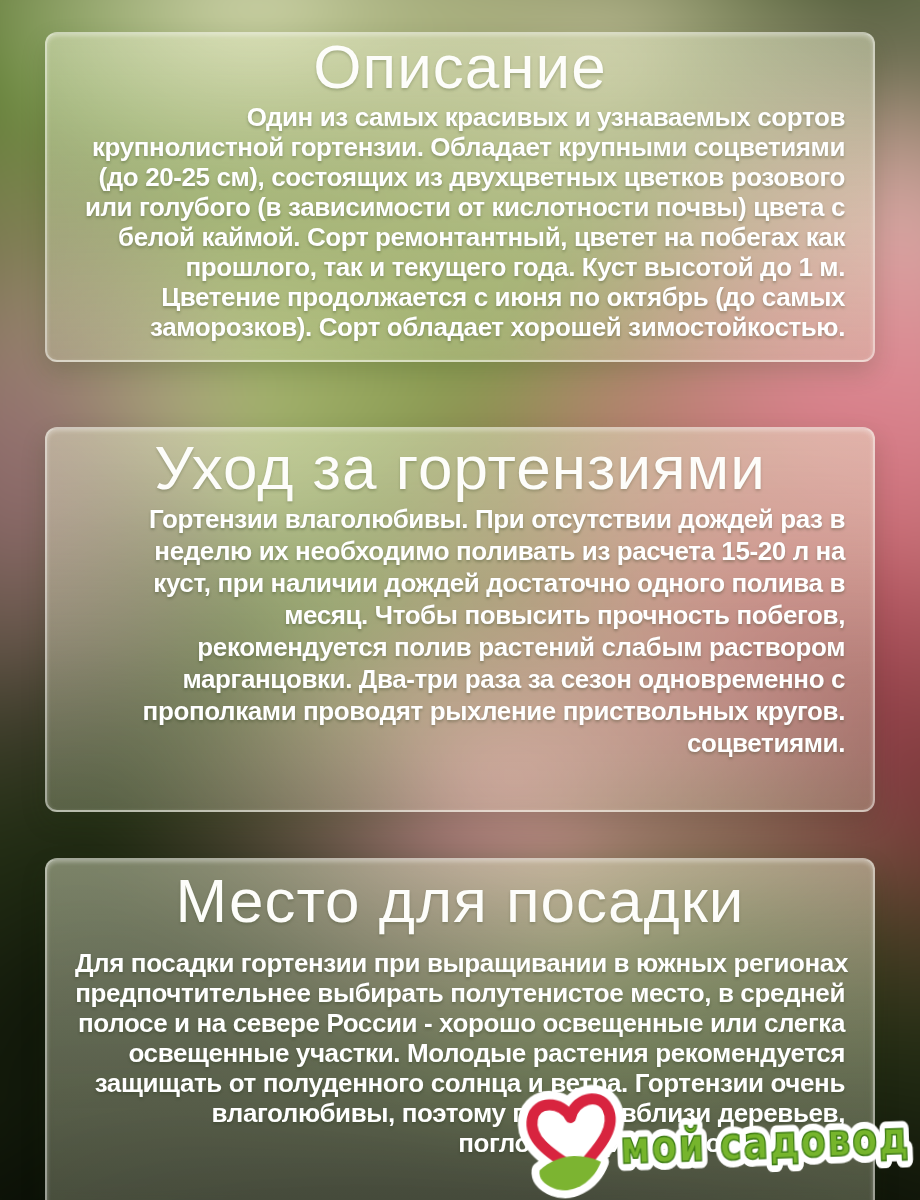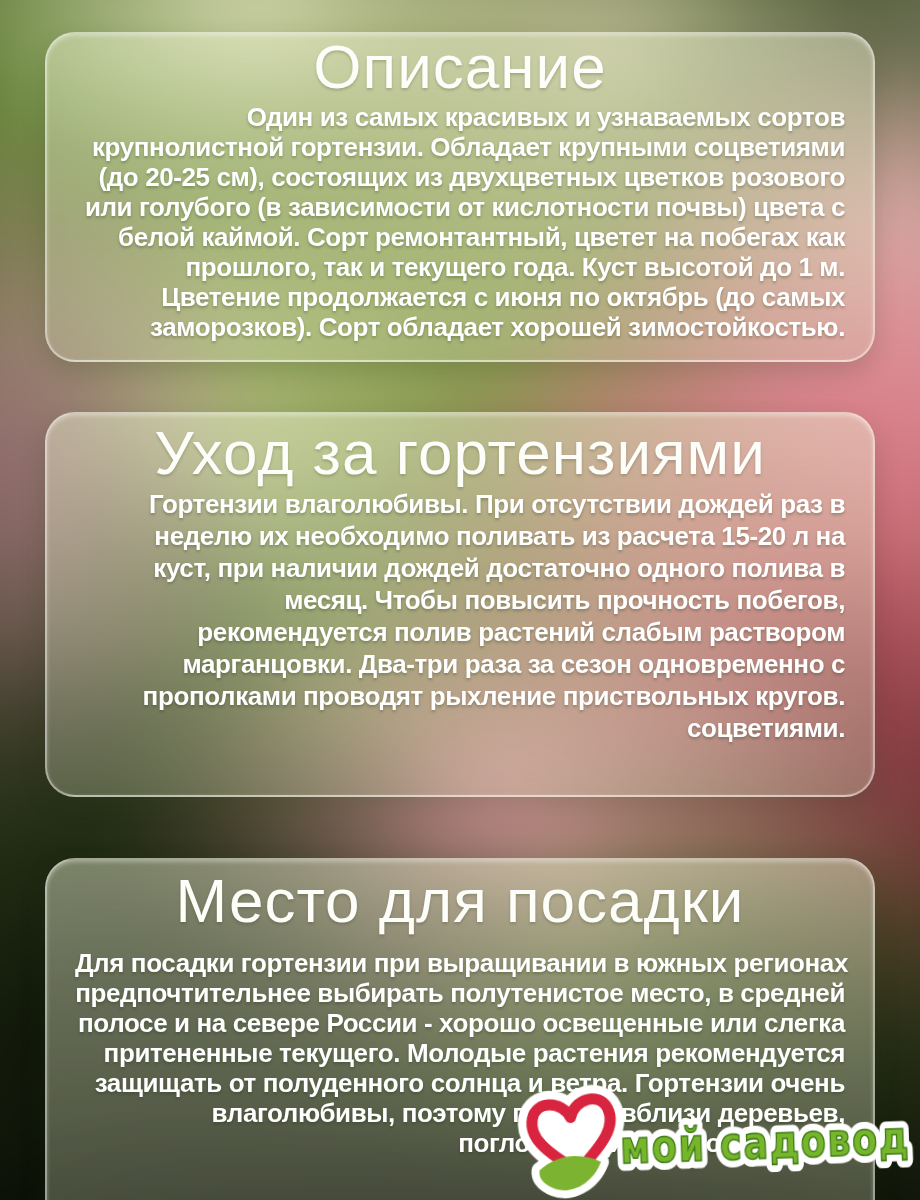--- a/index.html
+++ b/index.html
@@ -36,32 +36,32 @@
       radial-gradient(360px 300px at 900px 120px, rgba(55,72,34,0.90) 15%, rgba(55,72,34,0) 100%),
       radial-gradient(400px 300px at 310px 300px, rgba(110,130,60,0.60) 10%, rgba(110,130,60,0) 100%),
       radial-gradient(140px 100px at 965px 65px, rgba(200,198,188,0.60) 10%, rgba(200,198,188,0) 100%),
       linear-gradient(180deg, #66773c 0%, #5a6b34 60%, #2c3a1a 86%, #101808 100%);
   }
   
   .card{
     position:absolute;
     left:45px;width:830px;
     box-sizing:border-box;
-    border-radius:30px;
+    border-radius:12px;
     background:linear-gradient(180deg, rgba(238,243,210,0.45), rgba(222,230,192,0.28));
     border:2px solid rgba(255,255,255,0.45);
     box-shadow:inset 0 2px 4px rgba(255,255,255,0.35), 0 10px 24px rgba(35,55,18,0.18);
     -webkit-backdrop-filter:blur(6px);
     backdrop-filter:blur(6px);
     text-align:center;
     color:#ffffff;
     padding:0 28px;
   }
   .card1{top:32px;height:330px;padding-top:0;}
-  .card2{top:412px;height:385px;padding-top:6px;}
+  .card2{top:427px;height:385px;padding-top:6px;}
   .card3{top:858px;height:374px;padding-top:8px;}
   .card-title{
     margin:0;
     font-size:62px;
     line-height:66px;
     font-weight:400;
     letter-spacing:1px;
     color:#fdfdfa;
     text-shadow:0 2px 3px rgba(30,45,15,0.22);
   }
@@ -123,21 +123,21 @@
       <div class="line">соцветиями.</div>
     </div>
   </section>
 
   <section class="card card3">
     <h2 class="card-title">Место для посадки</h2>
     <div class="card-body">
       <div class="line">Для посадки гортензии при выращивании в южных регионах</div>
       <div class="line">предпочтительнее выбирать полутенистое место, в средней</div>
       <div class="line">полосе и на севере России - хорошо освещенные или слегка</div>
-      <div class="line">притененные текущего. Молодые растения рекомендуется</div>
+      <div class="line">освещенные участки. Молодые растения рекомендуется</div>
       <div class="line">защищать от полуденного солнца и ветра. Гортензии очень</div>
       <div class="line">влаголюбивы, поэтому посадка вблизи деревьев,</div>
       <div class="line">поглощающих много влаги, дл</div>
     </div>
   </section>
 
   <svg class="logo" viewBox="0 0 400 120" aria-hidden="true">
     <g transform="translate(4,2) rotate(-6 55 55)">
 
       <path d="M52 30 C46 12 20 8 14 26 C8 44 22 60 52 84 C82 60 96 44 90 26 C84 8 58 12 52 30 Z" fill="#ffffff" stroke="#ffffff" stroke-width="28" stroke-linejoin="round" stroke-linecap="round"></path>

